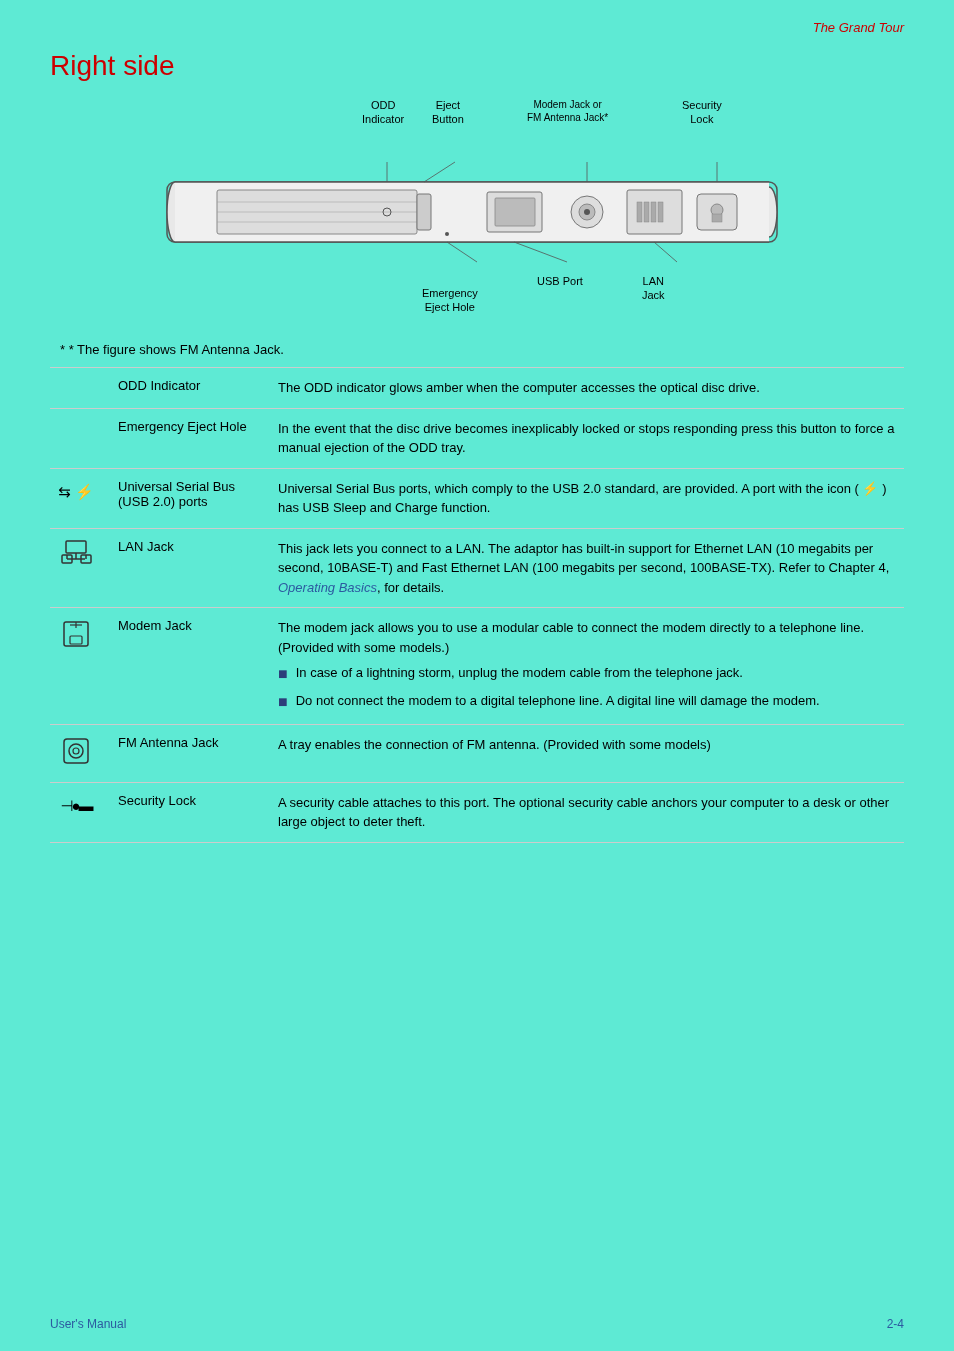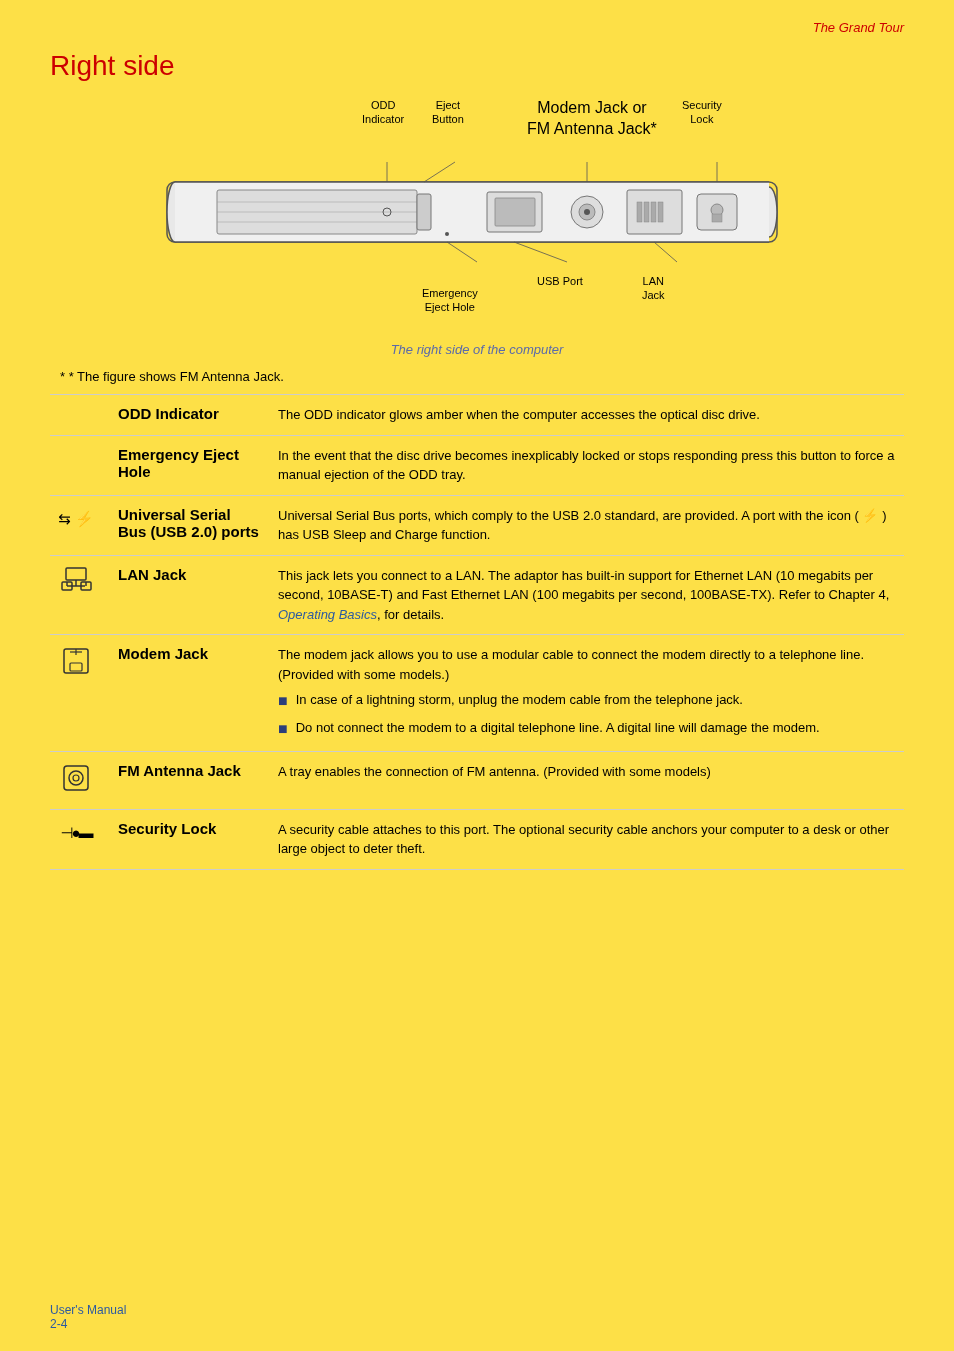--- a/index.html
+++ b/index.html
@@ -9,21 +9,21 @@
       background: #fff;
       color: #000;
       width: 954px;
       min-height: 1351px;
       padding: 0;
       position: relative;
     }
     .page-container {
       width: 954px;
       min-height: 1351px;
-      background: #fde047;
+      background: #5eead4;
       padding: 20px 50px 40px 50px;
       position: relative;
     }
     .top-right-header {
       position: absolute;
       top: 20px;
       right: 50px;
       color: #c00;
       font-size: 13px;
       font-style: italic;
@@ -66,22 +66,22 @@
     }
     .icon-cell {
       width: 60px;
       vertical-align: top;
       padding: 10px 8px 10px 0px;
       text-align: center;
       font-size: 20px;
     }
     .term-cell {
       width: 160px;
-      font-weight: bold;
-      font-size: 15px;
+      font-weight: normal;
+      font-size: 13px;
       vertical-align: top;
       padding: 10px 10px 10px 8px;
     }
     .desc-cell {
       font-size: 13px;
       vertical-align: top;
       padding: 10px 8px 10px 8px;
       line-height: 1.5;
     }
     .desc-cell .sub-item {
@@ -104,21 +104,20 @@
     .page-footer {
       position: absolute;
       bottom: 20px;
       left: 50px;
       right: 50px;
       display: flex;
       justify-content: space-between;
       font-size: 12px;
       color: #2c5aa0;
       border-top: none;
-      flex-direction: column;
     }
     
     .diagram-wrapper {
       position: relative;
       width: 680px;
       margin: 16px auto;
     }
   </style>
 </head>
 <body>
@@ -128,21 +127,21 @@
   <div class="top-right-header">The Grand Tour</div>
 
   <h1 class="page-title">Right side</h1>
 
 
   <div class="diagram-wrapper">
 
     <div style="position:relative; height:54px; margin-bottom:0px;">
       <div style="position:absolute; left:225px; top:0; text-align:center; font-size:11px; line-height:1.3;">ODD<br>Indicator</div>
       <div style="position:absolute; left:295px; top:0; text-align:center; font-size:11px; line-height:1.3;">Eject<br>Button</div>
-      <div style="position:absolute; left:390px; top:0; text-align:center; font-size:16px; line-height:1.3;">Modem Jack or<br>FM Antenna Jack*</div>
+      <div style="position:absolute; left:390px; top:0; text-align:center; font-size:10px; line-height:1.3;">Modem Jack or<br>FM Antenna Jack*</div>
       <div style="position:absolute; left:545px; top:0; text-align:center; font-size:11px; line-height:1.3;">Security<br>Lock</div>
     </div>
 
     <svg width="680" height="120" viewBox="0 0 680 120" style="display:block; margin:0 auto;">
 
       <rect x="30" y="30" width="610" height="60" rx="8" ry="8" fill="none" stroke="#555" stroke-width="1.5"></rect>
 
       <ellipse cx="38" cy="60" rx="8" ry="30" fill="#e8e8e8" stroke="#555" stroke-width="1.5"></ellipse>
 
       <ellipse cx="632" cy="60" rx="8" ry="25" fill="#e8e8e8" stroke="#555" stroke-width="1.5"></ellipse>
@@ -198,21 +197,20 @@
       <line x1="580" y1="30" x2="580" y2="10" stroke="#555" stroke-width="0.8"></line>
     </svg>
 
     <div style="position:relative; height:52px; margin-top:2px;">
       <div style="position:absolute; left:285px; top:12px; text-align:center; font-size:11px; line-height:1.3;">Emergency<br>Eject Hole</div>
       <div style="position:absolute; left:400px; top:0; text-align:right; font-size:11px; line-height:1.3;">USB Port</div>
       <div style="position:absolute; left:505px; top:0; text-align:center; font-size:11px; line-height:1.3;">LAN<br>Jack</div>
     </div>
   </div>
 
-  <p class="diagram-caption">The right side of the computer</p>
 
   <p class="footnote">* <span>* The figure shows FM Antenna Jack.</span></p>
 
   <table class="info-table">
 
     <tbody>
         <tr>
       <td class="icon-cell"></td>
       <td class="term-cell">ODD Indicator</td>
       <td class="desc-cell">The ODD indicator glows amber when the computer accesses the optical disc drive.</td>

